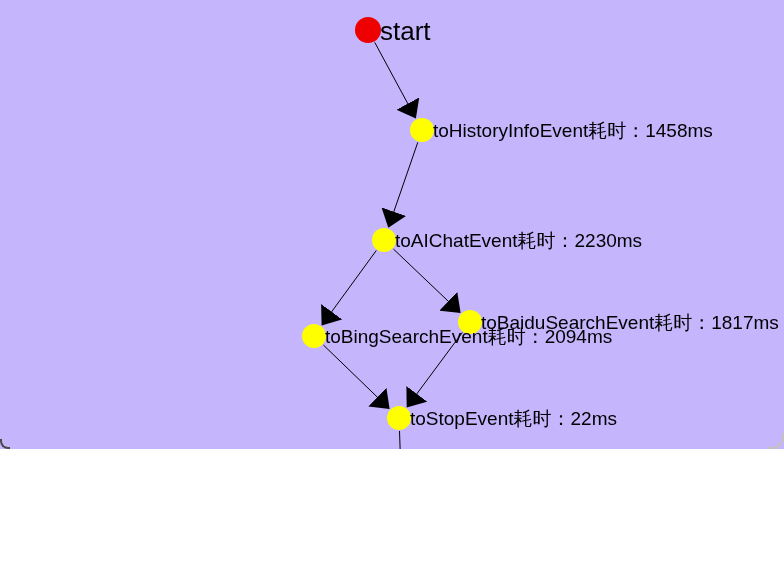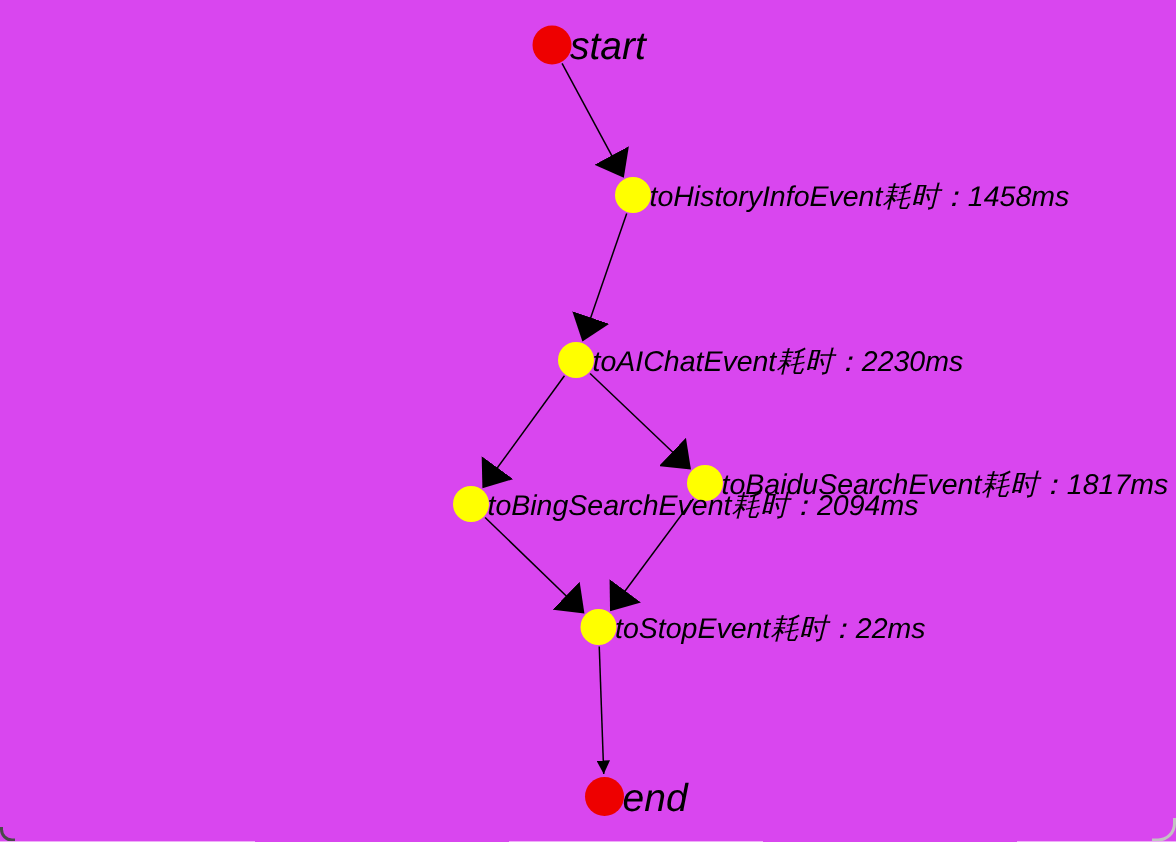--- a/index.html
+++ b/index.html
@@ -6,25 +6,24 @@
     margin: 0;
     padding: 0;
     background: #ffffff;
     width: 784px;
     height: 561px;
     overflow: hidden;
   }
   .frame {
     position: relative;
     width: 784px;
-    height: 561px;
-    background: #d946ef;
+    height: 449px;
+    background: #c4b5fd;
     font-family: "Liberation Sans", sans-serif;
     overflow: hidden;
-    font-style: italic;
   }
   svg { display: block; }
   .edge-line {
     stroke-width: 1;
     fill: none;
   }
   .node-circle {
     stroke: none;
   }
   .node-label {

